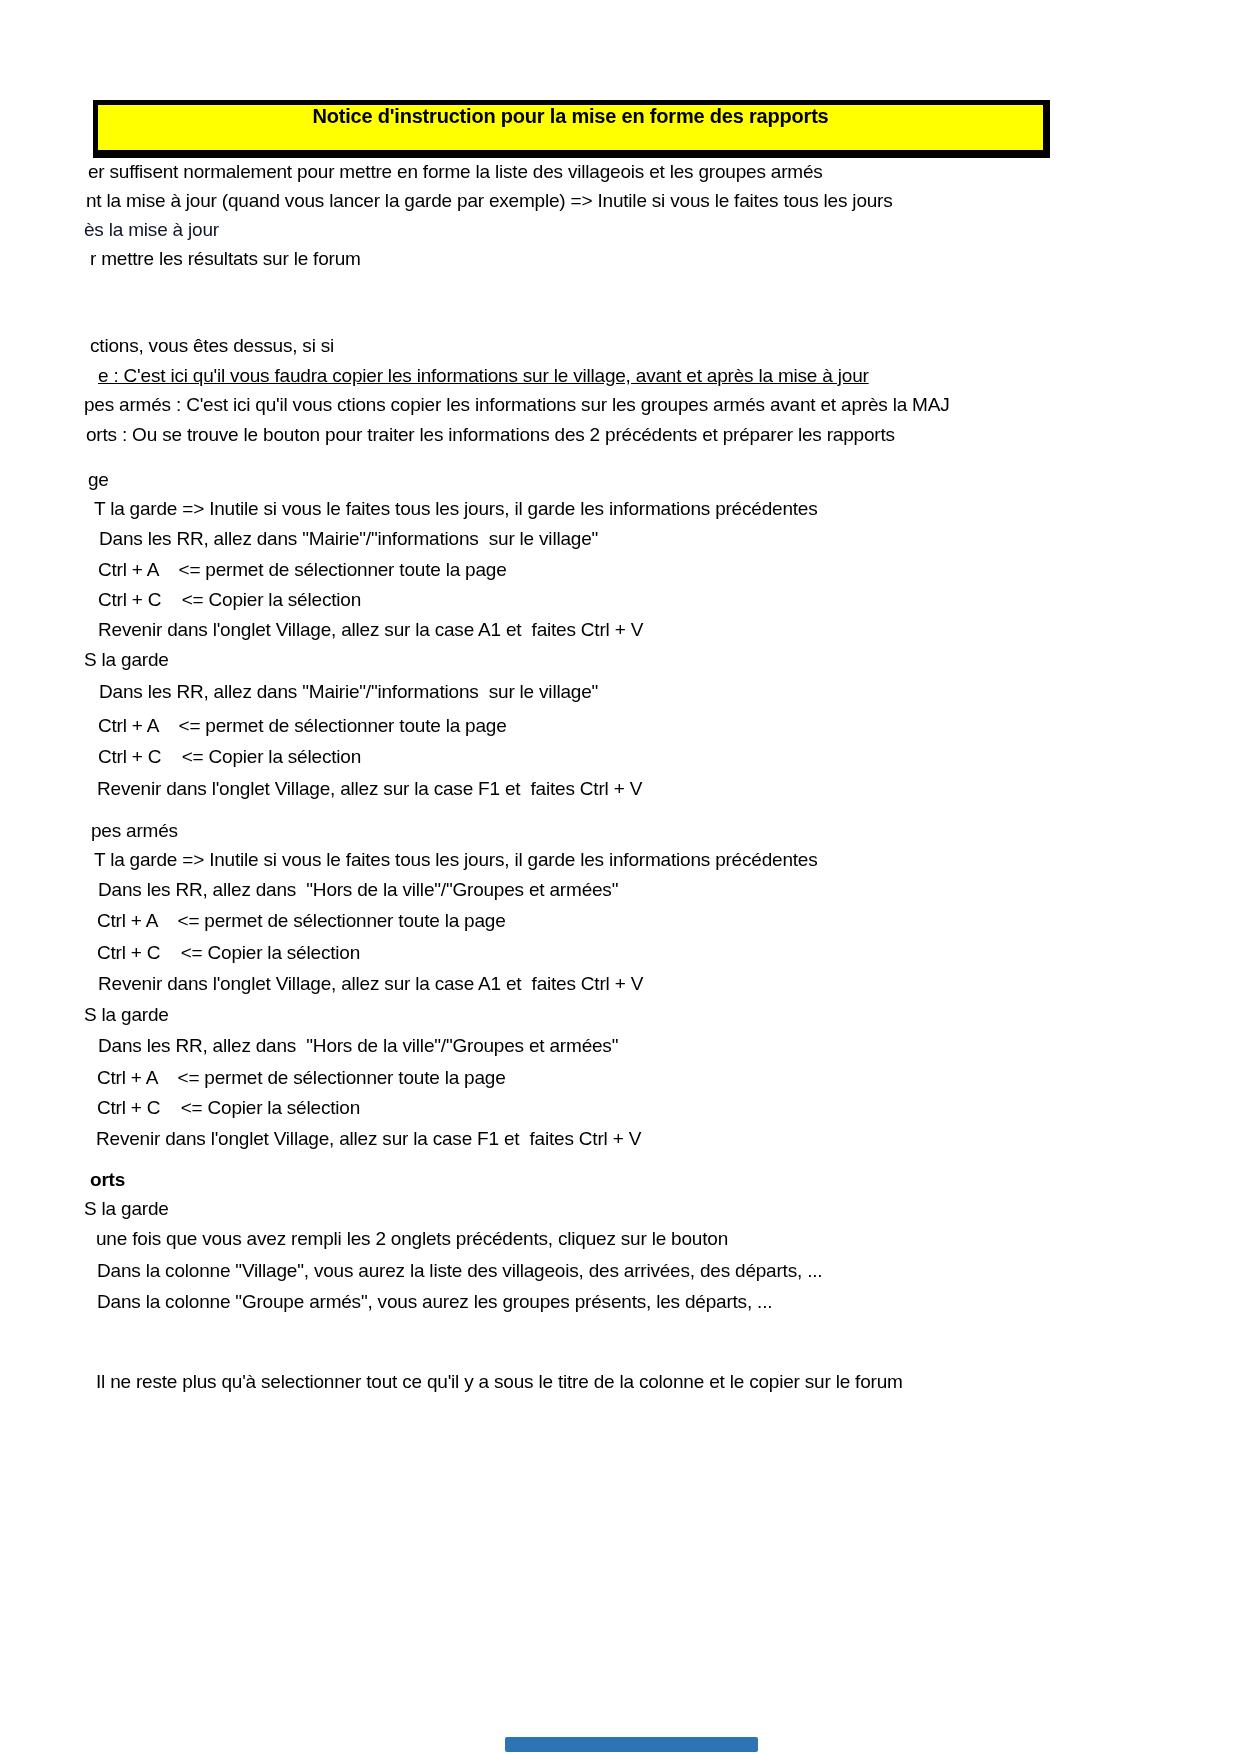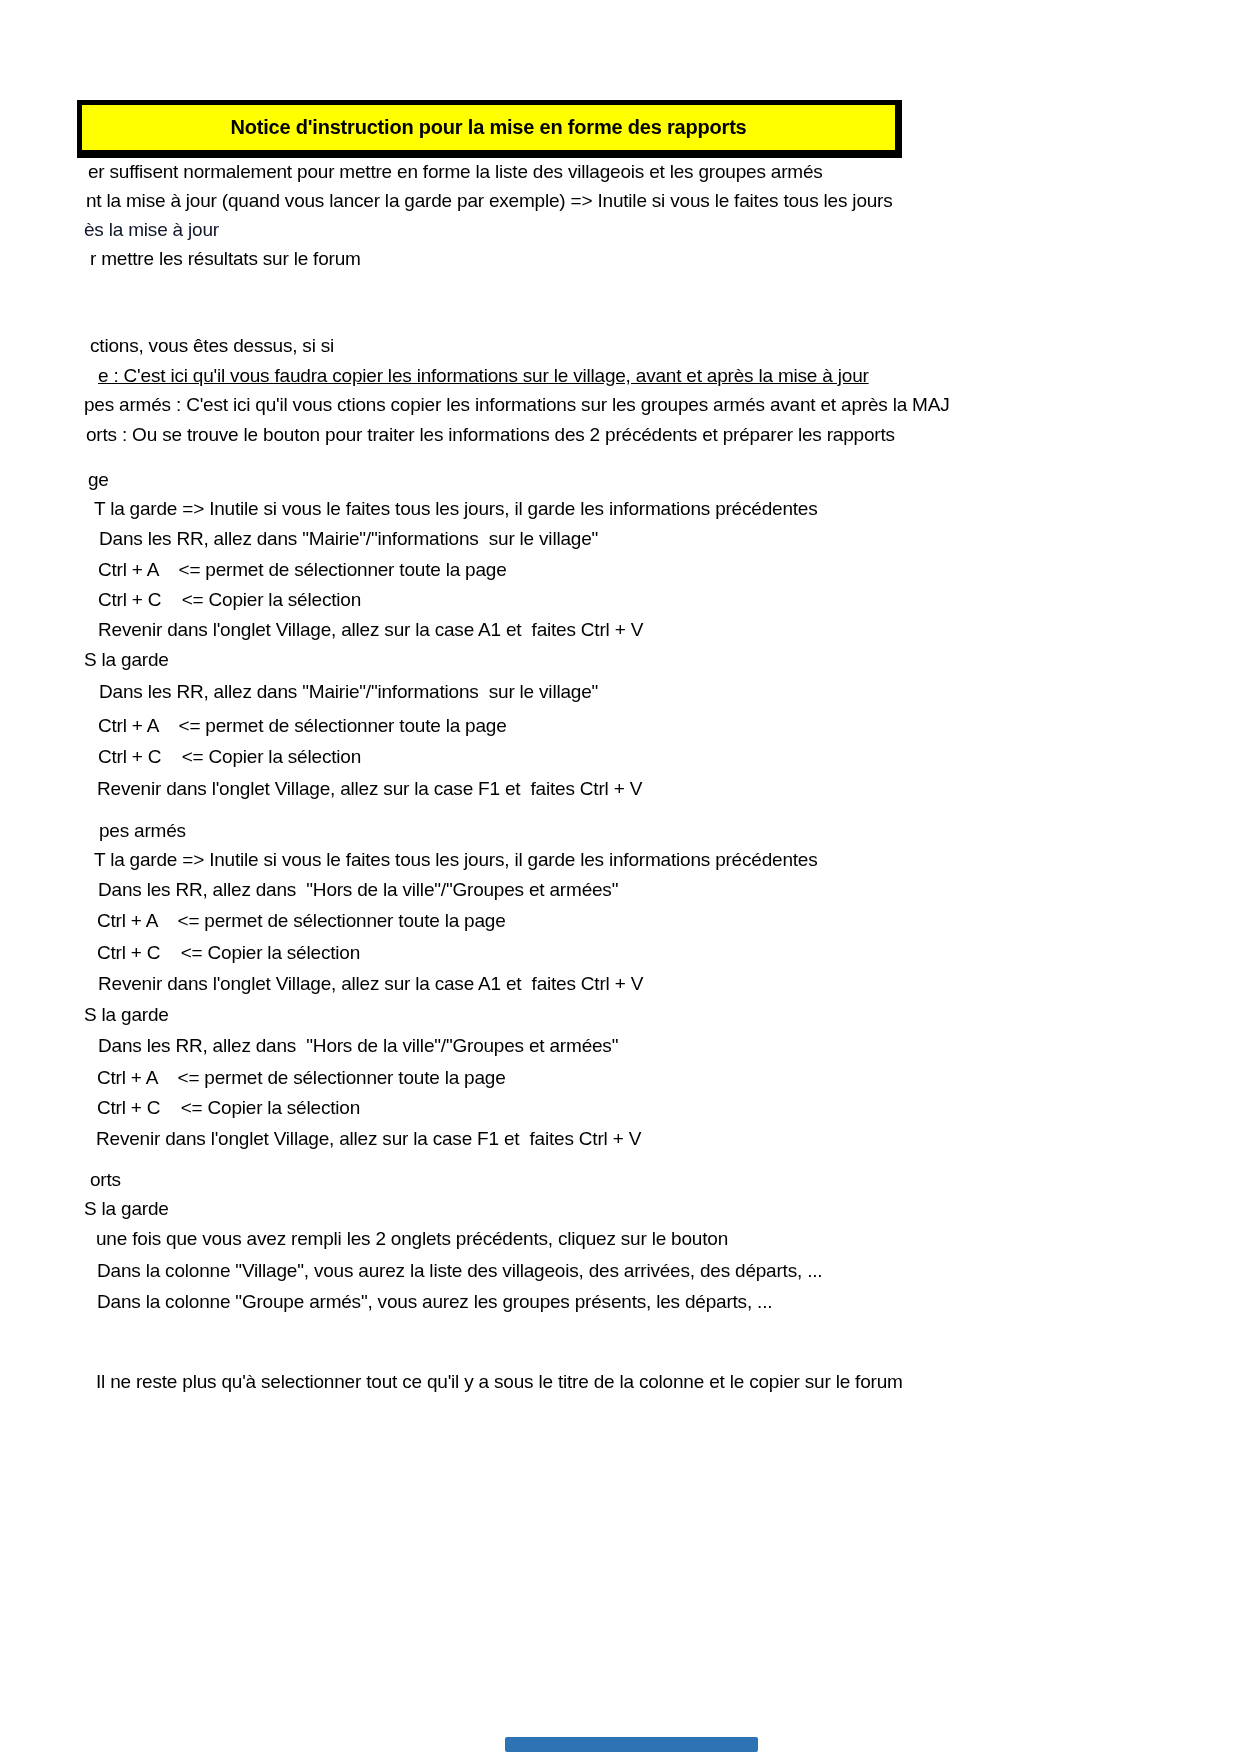--- a/index.html
+++ b/index.html
@@ -5,25 +5,25 @@
   html,body{margin:0;padding:0;}
   body{
     width:1241px;height:1754px;
     background:#ffffff;
     font-family:"Liberation Sans",sans-serif;
     position:relative;
     overflow:hidden;
   }
   .page{position:absolute;left:0;top:0;width:1241px;height:1754px;background:#ffffff;overflow:hidden;}
   .title-box{
-    position:absolute;left:77px;top:100px;width:825px;height:58px;
+    position:absolute;left:93px;top:100px;width:957px;height:58px;
     box-sizing:border-box;
     border-style:solid;border-color:#000000;
     border-top-width:5px;border-left-width:5px;border-right-width:7px;border-bottom-width:8px;
-    display:flex;align-items:center;justify-content:center;
+    display:flex;align-items:flex-start;justify-content:center;
   }
   .title-text{
     font-weight:bold;font-size:20px;letter-spacing:-0.2px;color:#000000;white-space:pre;
   }
   .line{
     position:absolute;
     white-space:pre;
     font-size:19px;line-height:24px;
     letter-spacing:-0.2px;
     color:#000000;
@@ -54,32 +54,32 @@
       <div class="line" style="left: 94px; top: 497px; color: rgb(0, 0, 0);">T la garde =&gt; Inutile si vous le faites tous les jours, il garde les informations précédentes</div>
       <div class="line" style="left: 99px; top: 527px; color: rgb(0, 0, 0);">Dans les RR, allez dans "Mairie"/"informations  sur le village"</div>
       <div class="line" style="left: 98px; top: 558px; color: rgb(0, 0, 0);">Ctrl + A    &lt;= permet de sélectionner toute la page</div>
       <div class="line" style="left: 98px; top: 588px; color: rgb(0, 0, 0);">Ctrl + C    &lt;= Copier la sélection</div>
       <div class="line" style="left: 98px; top: 618px; color: rgb(0, 0, 0);">Revenir dans l'onglet Village, allez sur la case A1 et  faites Ctrl + V</div>
       <div class="line" style="left: 84px; top: 648px; color: rgb(0, 0, 0);">S la garde</div>
       <div class="line" style="left: 99px; top: 680px; color: rgb(0, 0, 0);">Dans les RR, allez dans "Mairie"/"informations  sur le village"</div>
       <div class="line" style="left: 98px; top: 714px; color: rgb(0, 0, 0);">Ctrl + A    &lt;= permet de sélectionner toute la page</div>
       <div class="line" style="left: 98px; top: 745px; color: rgb(0, 0, 0);">Ctrl + C    &lt;= Copier la sélection</div>
       <div class="line" style="left: 97px; top: 777px; color: rgb(0, 0, 0);">Revenir dans l'onglet Village, allez sur la case F1 et  faites Ctrl + V</div>
-      <div class="line" style="left: 91px; top: 819px; color: rgb(0, 0, 0); margin-left: 8px;">pes armés</div>
+      <div class="line" style="left: 91px; top: 819px; color: rgb(0, 0, 0);">pes armés</div>
       <div class="line" style="left: 94px; top: 848px; color: rgb(0, 0, 0);">T la garde =&gt; Inutile si vous le faites tous les jours, il garde les informations précédentes</div>
       <div class="line" style="left: 98px; top: 878px; color: rgb(0, 0, 0);">Dans les RR, allez dans  "Hors de la ville"/"Groupes et armées"</div>
       <div class="line" style="left: 97px; top: 909px; color: rgb(0, 0, 0);">Ctrl + A    &lt;= permet de sélectionner toute la page</div>
       <div class="line" style="left: 97px; top: 941px; color: rgb(0, 0, 0);">Ctrl + C    &lt;= Copier la sélection</div>
       <div class="line" style="left: 98px; top: 972px; color: rgb(0, 0, 0);">Revenir dans l'onglet Village, allez sur la case A1 et  faites Ctrl + V</div>
       <div class="line" style="left: 84px; top: 1003px; color: rgb(0, 0, 0);">S la garde</div>
       <div class="line" style="left: 98px; top: 1034px; color: rgb(0, 0, 0);">Dans les RR, allez dans  "Hors de la ville"/"Groupes et armées"</div>
       <div class="line" style="left: 97px; top: 1066px; color: rgb(0, 0, 0);">Ctrl + A    &lt;= permet de sélectionner toute la page</div>
       <div class="line" style="left: 97px; top: 1096px; color: rgb(0, 0, 0);">Ctrl + C    &lt;= Copier la sélection</div>
       <div class="line" style="left: 96px; top: 1127px; color: rgb(0, 0, 0);">Revenir dans l'onglet Village, allez sur la case F1 et  faites Ctrl + V</div>
-      <div class="line" style="left: 90px; top: 1168px; color: rgb(0, 0, 0);">orts</div>
+      <div class="line" style="left: 90px; top: 1168px; color: rgb(0, 0, 0); font-weight: bold;">orts</div>
       <div class="line" style="left: 84px; top: 1197px; color: rgb(0, 0, 0);">S la garde</div>
       <div class="line" style="left: 96px; top: 1227px; color: rgb(0, 0, 0);">une fois que vous avez rempli les 2 onglets précédents, cliquez sur le bouton</div>
       <div class="line" style="left: 97px; top: 1259px; color: rgb(0, 0, 0);">Dans la colonne "Village", vous aurez la liste des villageois, des arrivées, des départs, ...</div>
       <div class="line" style="left: 97px; top: 1290px; color: rgb(0, 0, 0);">Dans la colonne "Groupe armés", vous aurez les groupes présents, les départs, ...</div>
       <div class="line" style="left: 96px; top: 1322px; color: rgb(0, 0, 0); margin-top: 48px;">Il ne reste plus qu'à selectionner tout ce qu'il y a sous le titre de la colonne et le copier sur le forum</div>
     </div>
 
   <div class="blue-bar" style="background: rgb(46, 116, 181);"></div>
 
 </div>

